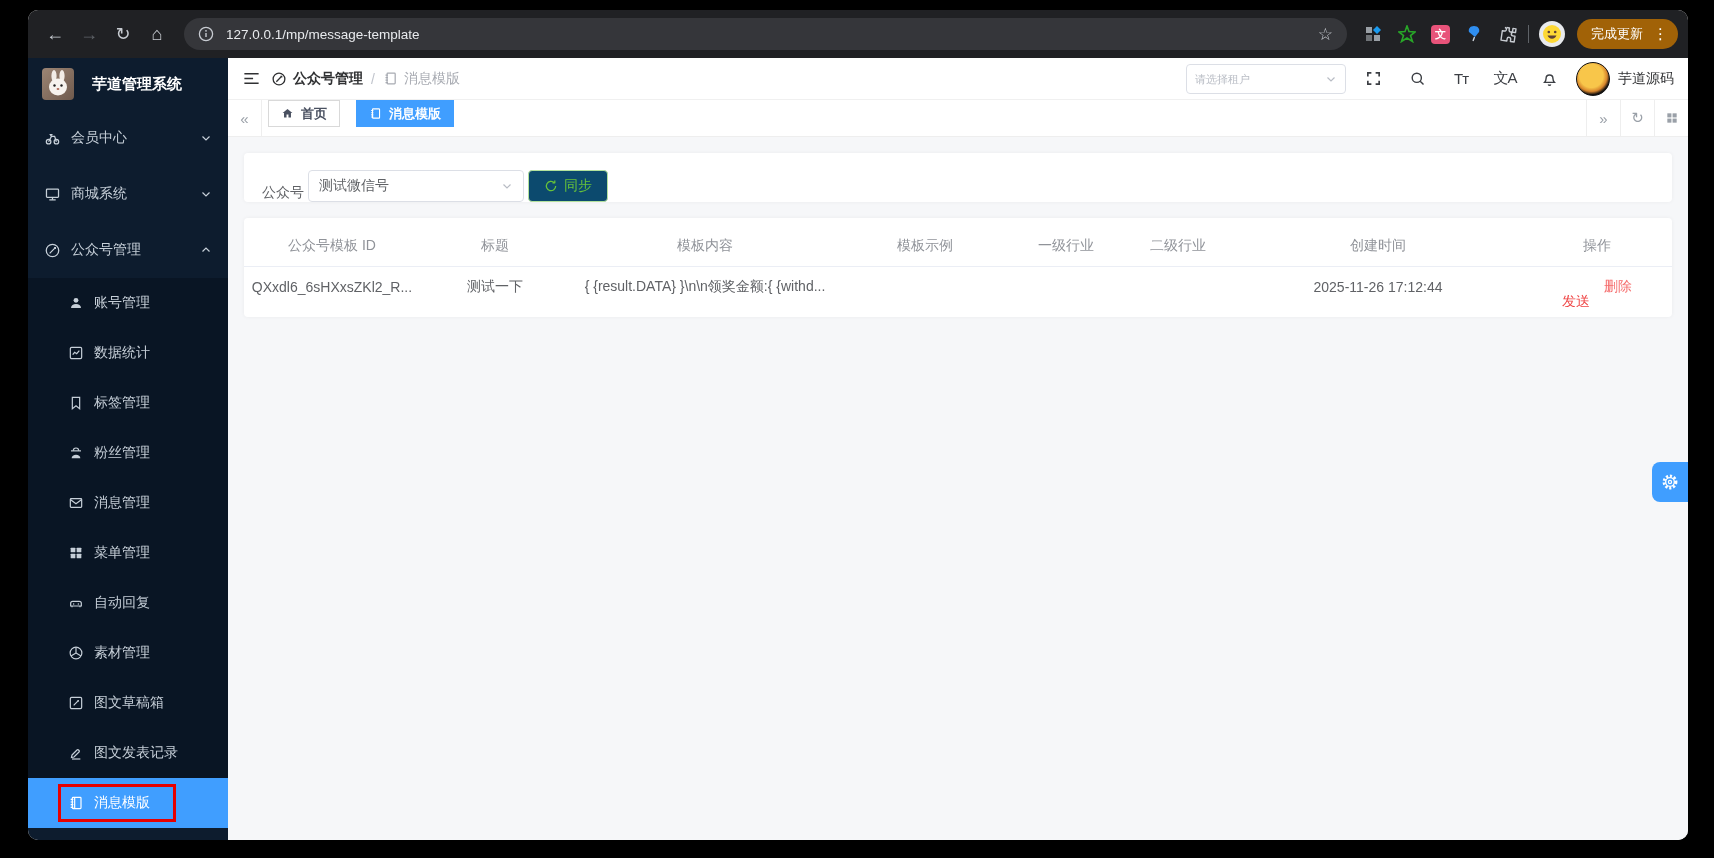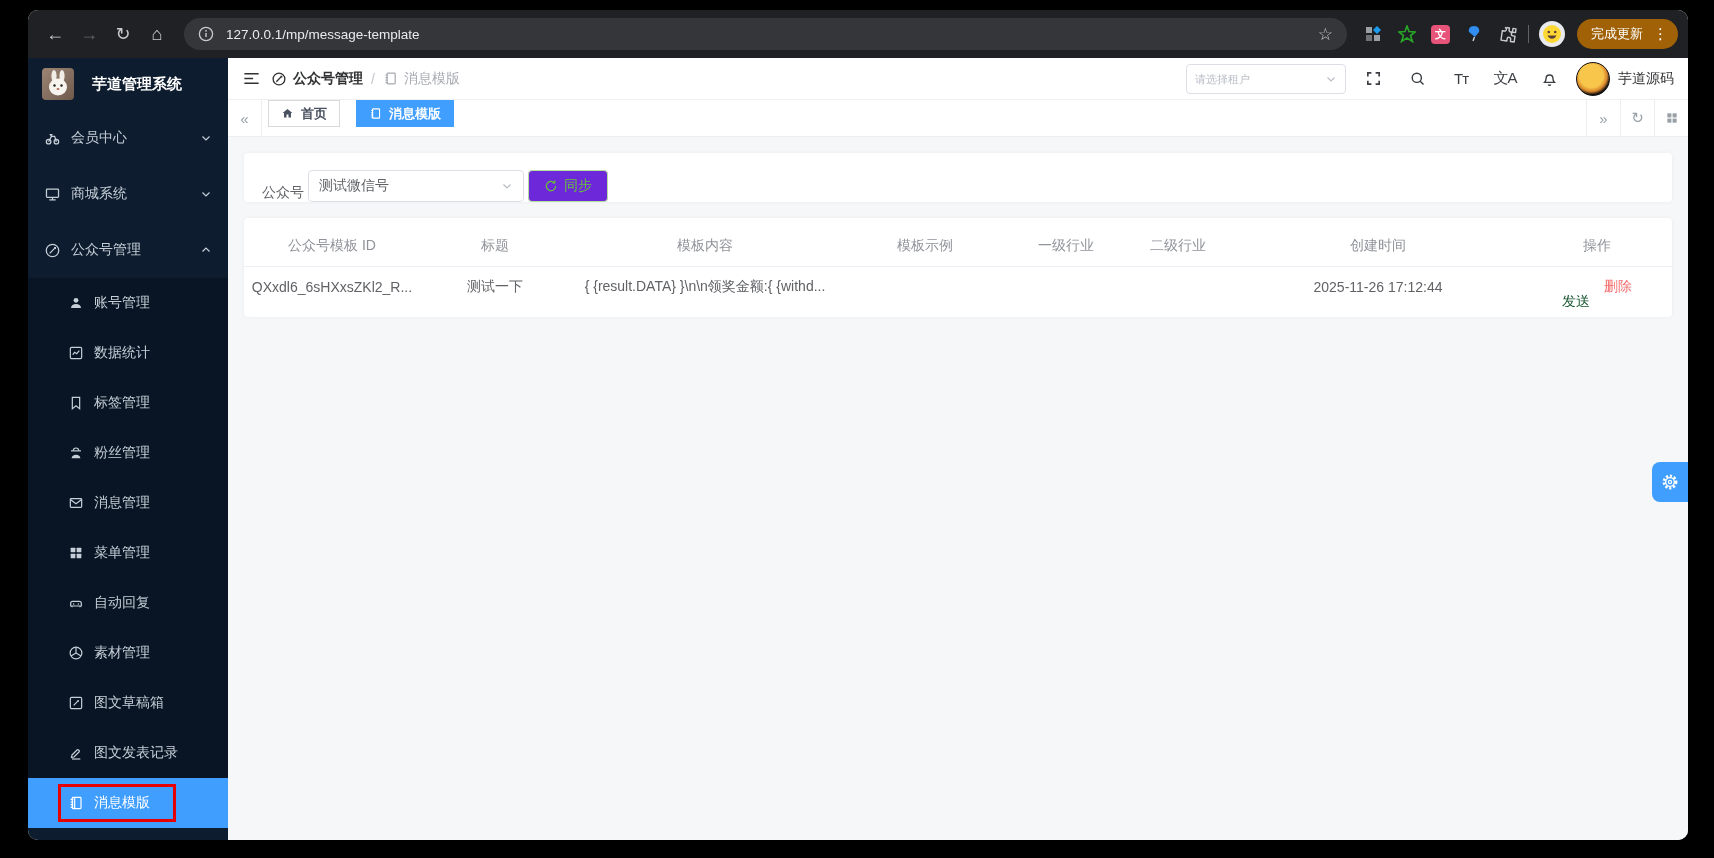--- a/index.html
+++ b/index.html
@@ -78,31 +78,31 @@
   .tab.active { background:#409eff; border-color:#409eff; color:#fff; }
 
   .content { flex:1; padding:16px; overflow:hidden; }
   .card { background:#fff; border-radius:4px; box-shadow:0 0 4px rgba(0,0,0,.05); }
   .filter-card { height:49px; display:flex; align-items:flex-end; padding:0 18px; gap:4px; }
   .filter-label { font-size:14px; color:#606266; }
   .select { width:216px; height:32px; border:1px solid #dcdfe6; border-radius:4px; background:#fff;
     display:flex; align-items:center; padding:0 10px; gap:6px; cursor:pointer; }
   .select .val { flex:1; font-size:14px; color:#606266; }
   .btn-sync { height:32px; display:flex; align-items:center; gap:6px; padding:0 15px; border-radius:4px;
-    background:#6d28d9; border:1px solid #b3e19d; color:#67c23a; font-size:14px; cursor:pointer; }
+    background:#0c4a6e; border:1px solid #b3e19d; color:#67c23a; font-size:14px; cursor:pointer; }
 
   .table-card { margin-top:16px; padding:8px 0 10px; }
   .tbl { width:100%; }
   .tr { display:grid; grid-template-columns:176px 150px 270px 170px 112px 112px 1fr 150px; align-items:center; }
   .th { height:40px; display:flex; align-items:center; justify-content:center; font-size:14px; color:#909399; font-weight:normal; }
   .td { height:40px; display:flex; align-items:center; justify-content:center; font-size:14px; color:#606266;
     white-space:nowrap; overflow:hidden; }
   .thead { border-bottom:1px solid #ebeef5; }
   .op-link { cursor:pointer; font-size:14px; }
-  .op-send { color:#14532d; margin-right:14px;margin-top:29px; }
+  .op-send { color:#ef4444; margin-right:14px;margin-top:29px; }
   .op-del { color:#f56c6c; }
 
   .gear-fab { position:absolute; right:0; top:404px; width:36px; height:40px; background:#409eff;
     border-radius:8px 0 0 8px; display:flex; align-items:center; justify-content:center; cursor:pointer; color:#fff; }
 
   svg.ic { display:block; }
 </style>
 </head>
 <body>
 

